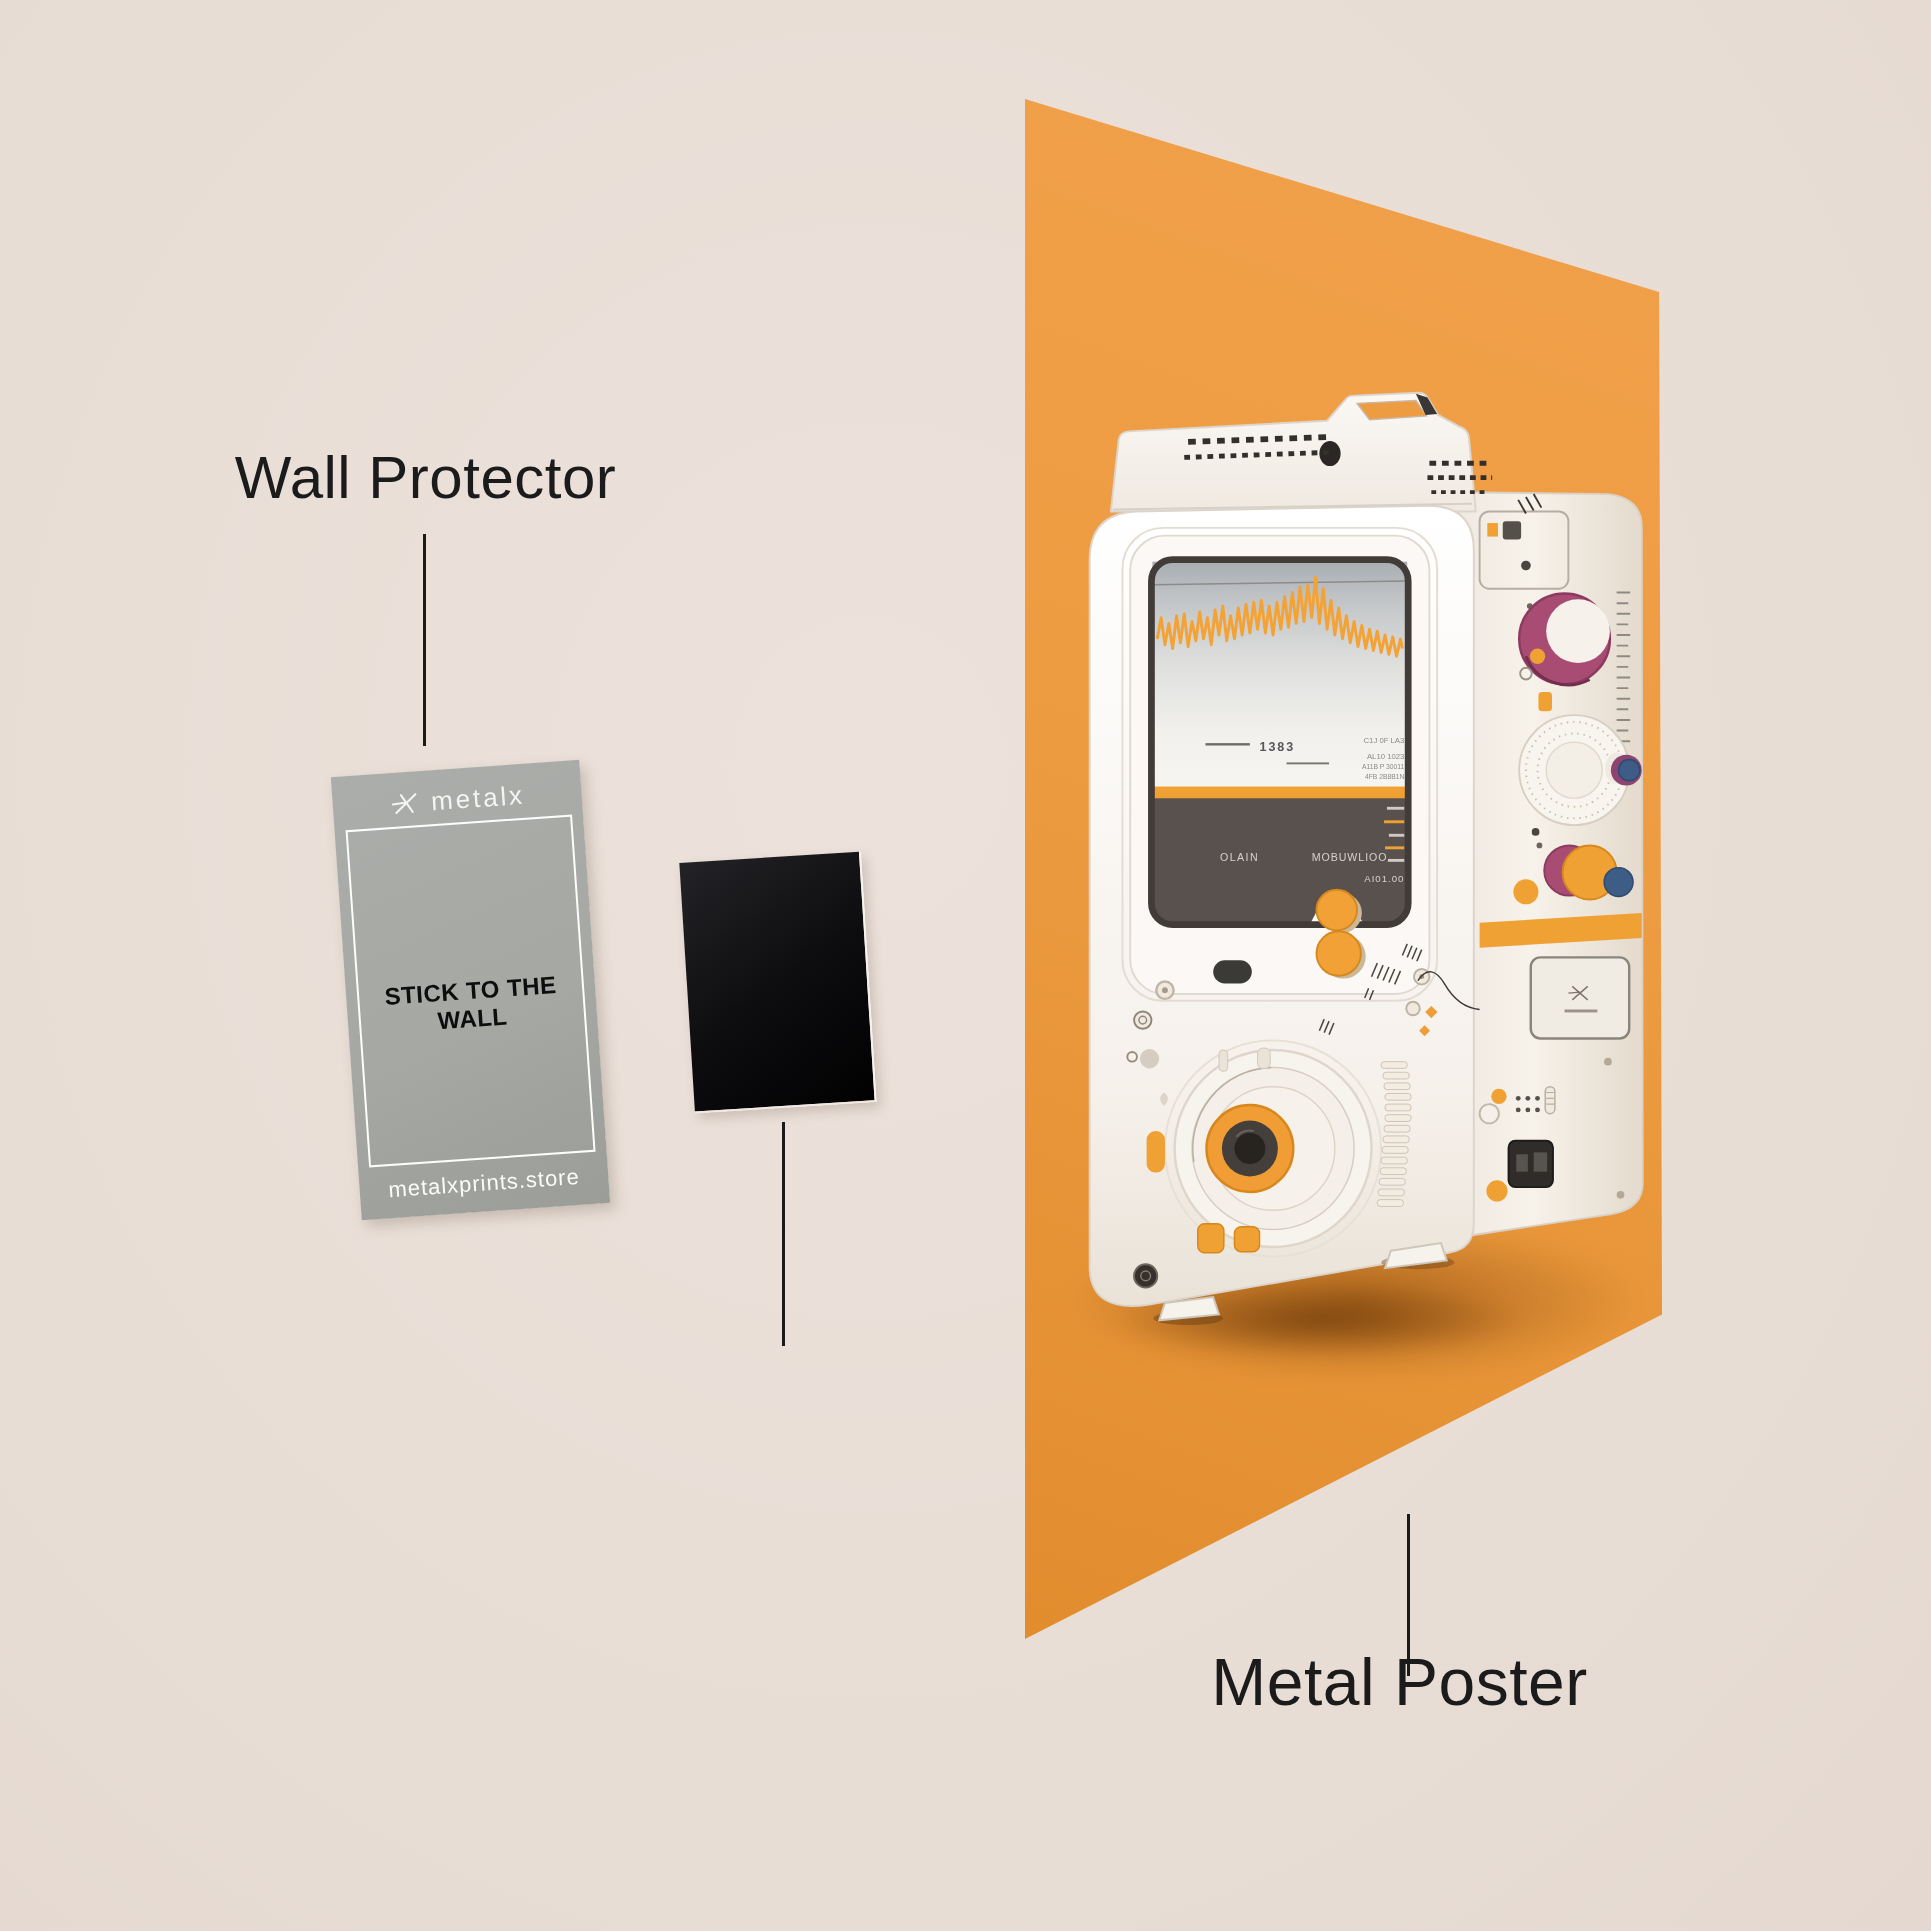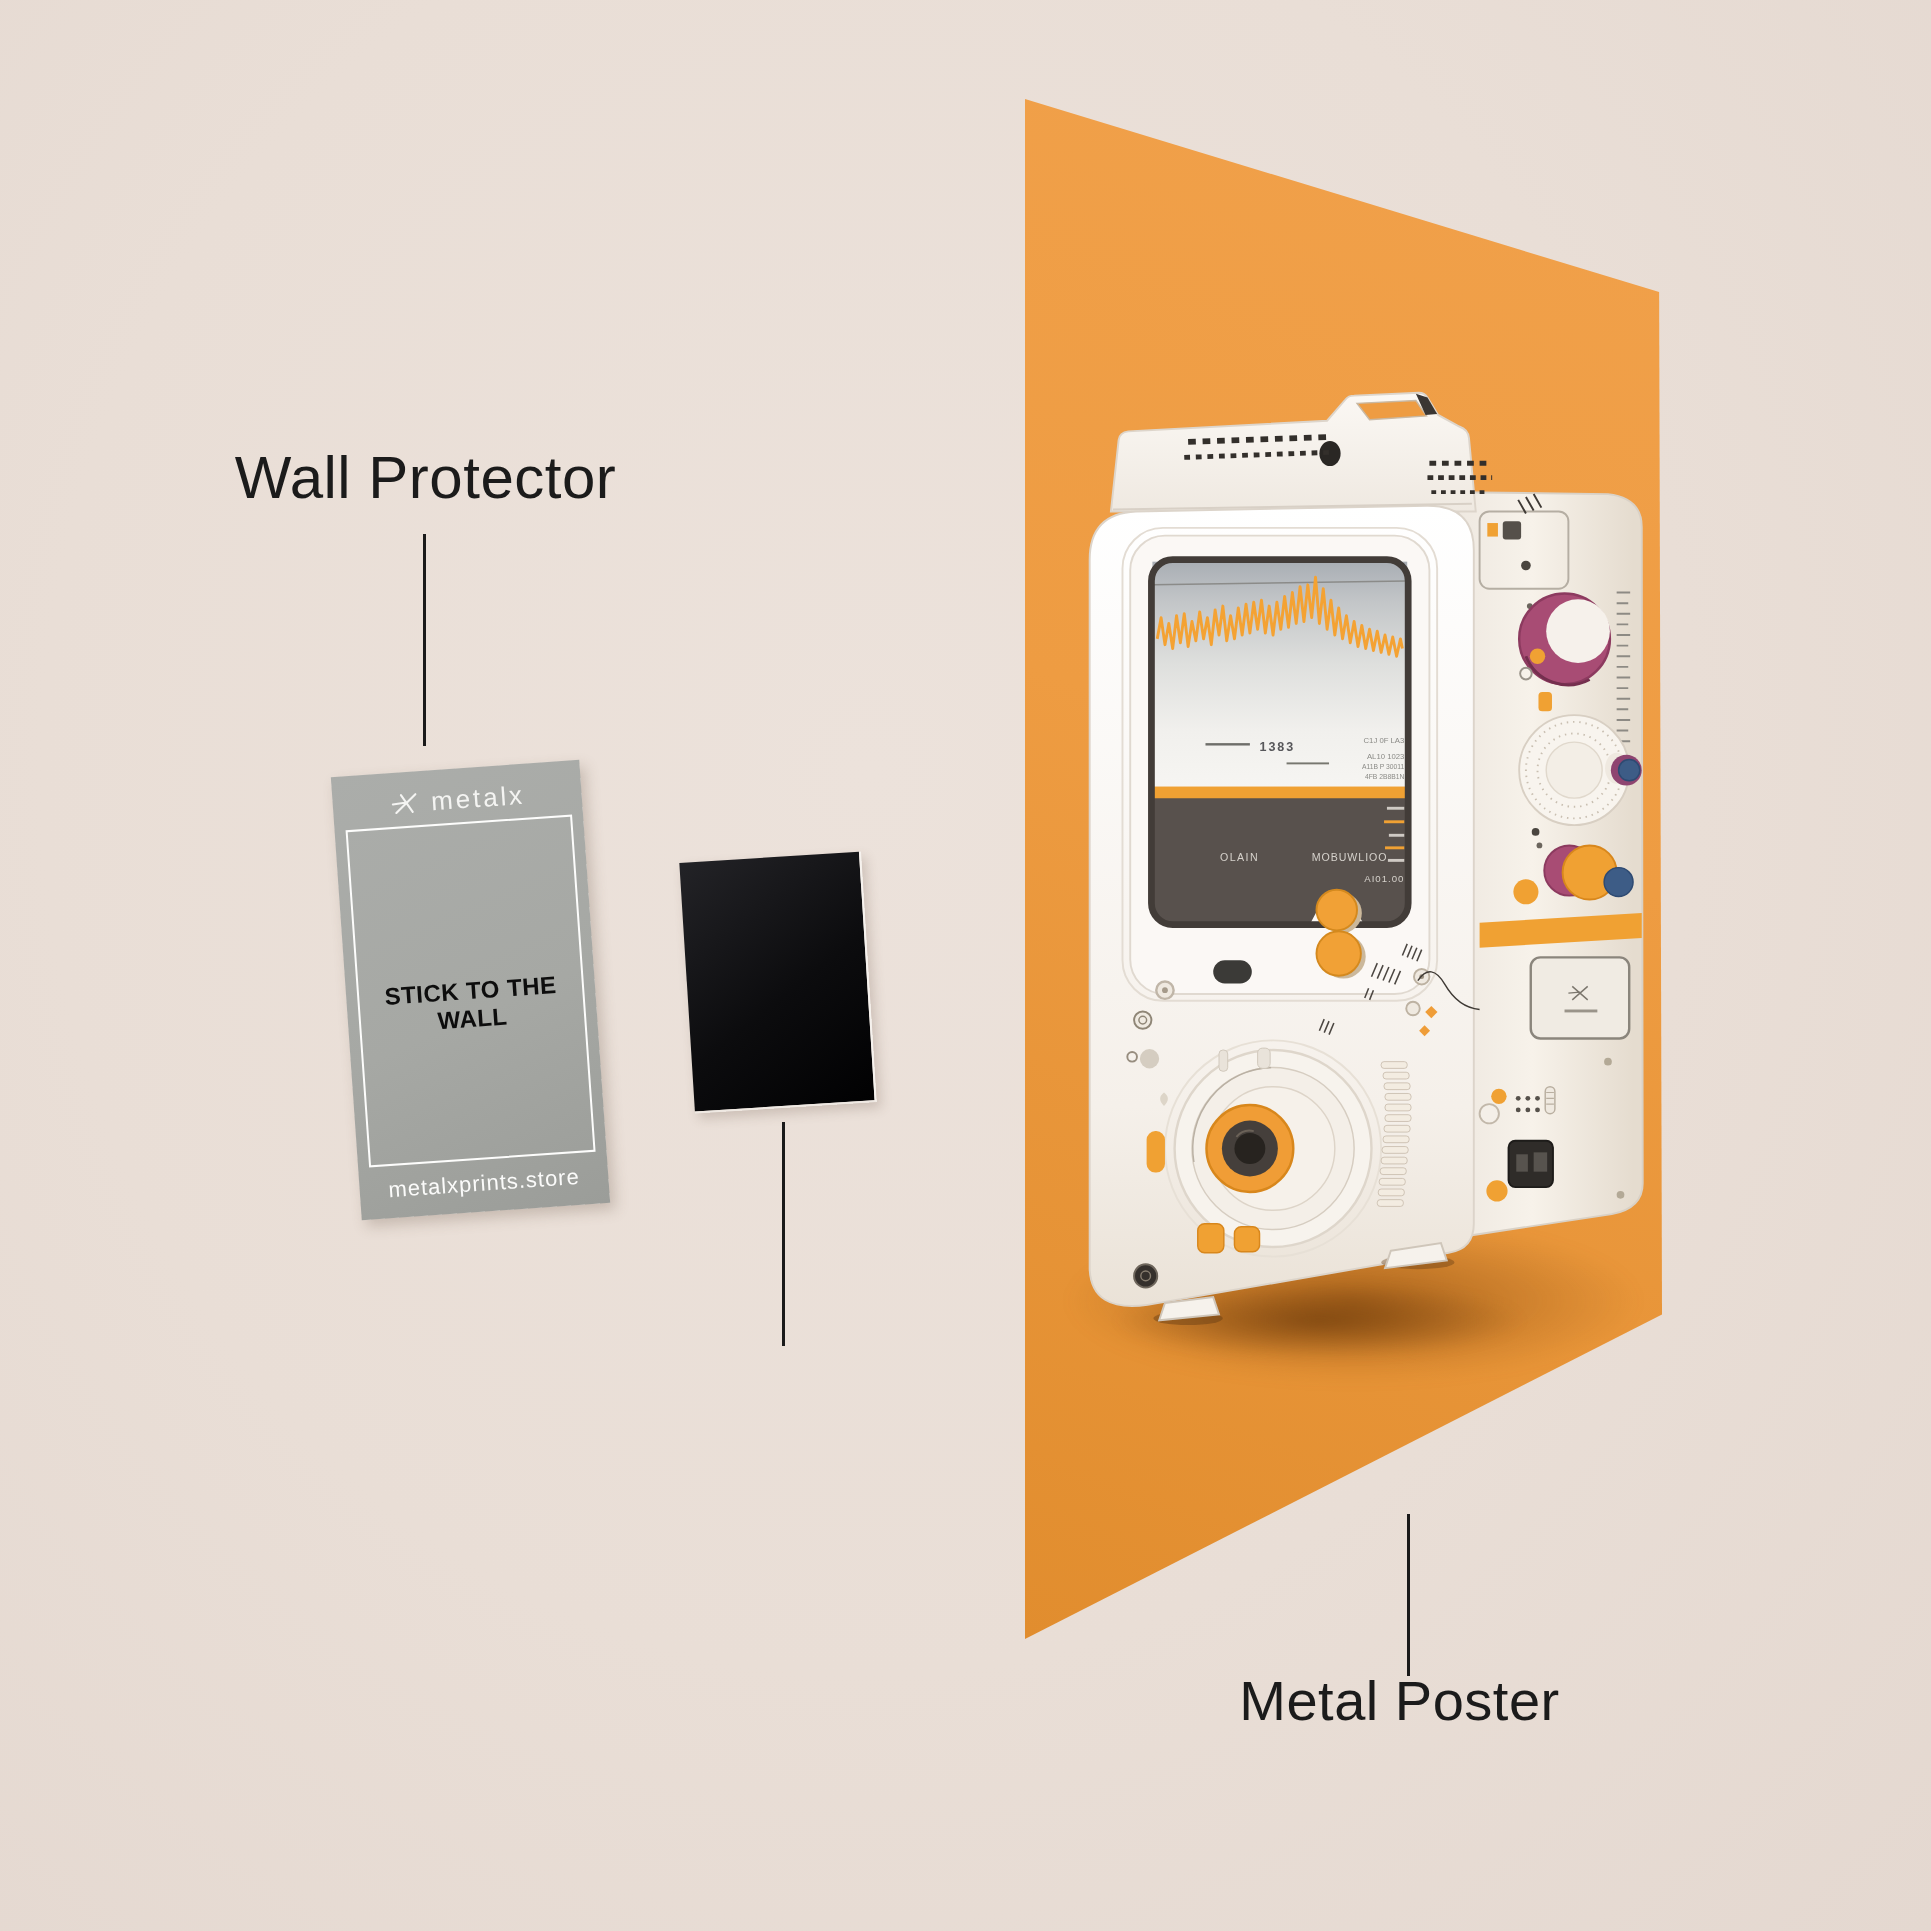--- a/index.html
+++ b/index.html
@@ -6,21 +6,21 @@
   body{width:1931px;height:1931px;overflow:hidden;
        font-family:"Liberation Sans",sans-serif;}
   .canvas{position:relative;width:1931px;height:1931px;
           background:radial-gradient(ellipse at 45% 40%, #ece2db 0%, #e9ded6 55%, #e4d8d0 100%);}
 
   
   .big-label{position:absolute;color:#1b1b1b;font-weight:500;text-align:center;
              letter-spacing:0.5px;line-height:1.07;}
   #wall-label{left:136px;top:446px;width:579px;font-size:60px;}
   #strong-label{left:498px;top:1342px;width:579px;font-size:70px;}
-  #metal-label{left:1110px;top:1647px;width:579px;font-size:56px;margin-top:24px;}
+  #metal-label{left:1110px;top:1647px;width:579px;font-size:66px;}
   .leader{position:absolute;width:2.9px;background:#1a1a1a;}
   #line-wall{left:423px;top:534px;height:212px;}
   #line-magnet{left:782px;top:1122px;height:224px;}
   #line-metal{left:1407px;top:1514px;height:162px;}
 
   
   .protector{position:absolute;left:346px;top:768px;width:249px;height:444px;
              background:linear-gradient(160deg,#abadaa 0%,#a6a8a4 55%,#9b9d99 100%);
              transform:rotate(-4deg);box-shadow:4.8px 6.8px 13.5px rgba(95,75,60,.25);}
   .protector .logo-row{position:absolute;top:13.5px;left:0;width:100%;height:35px;

